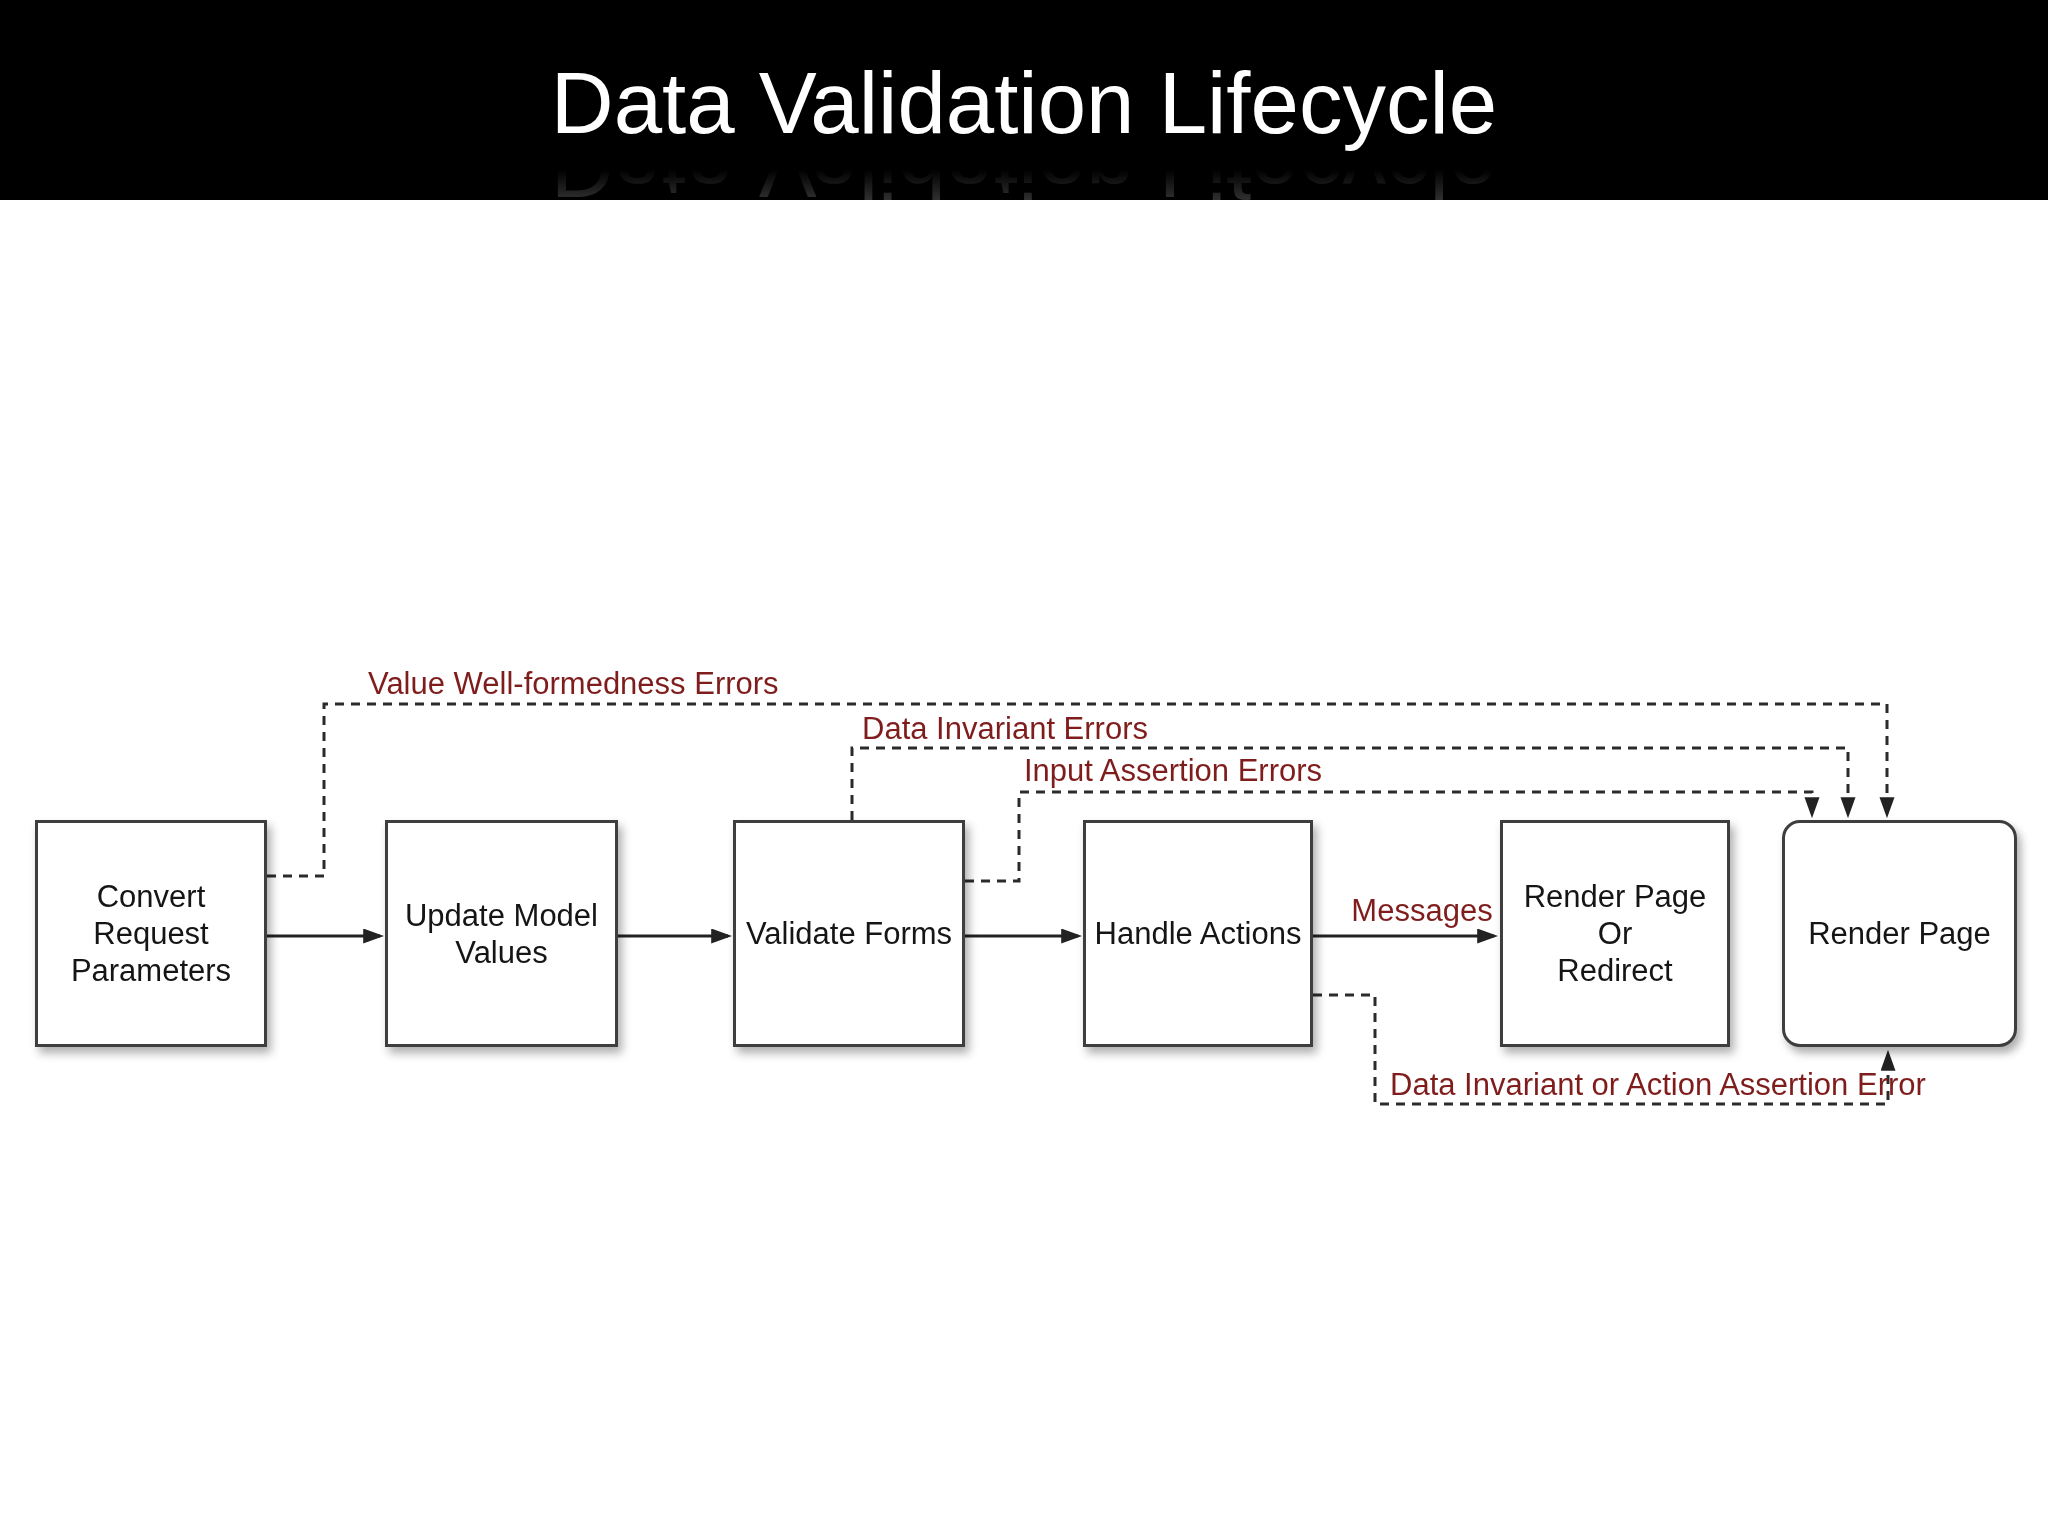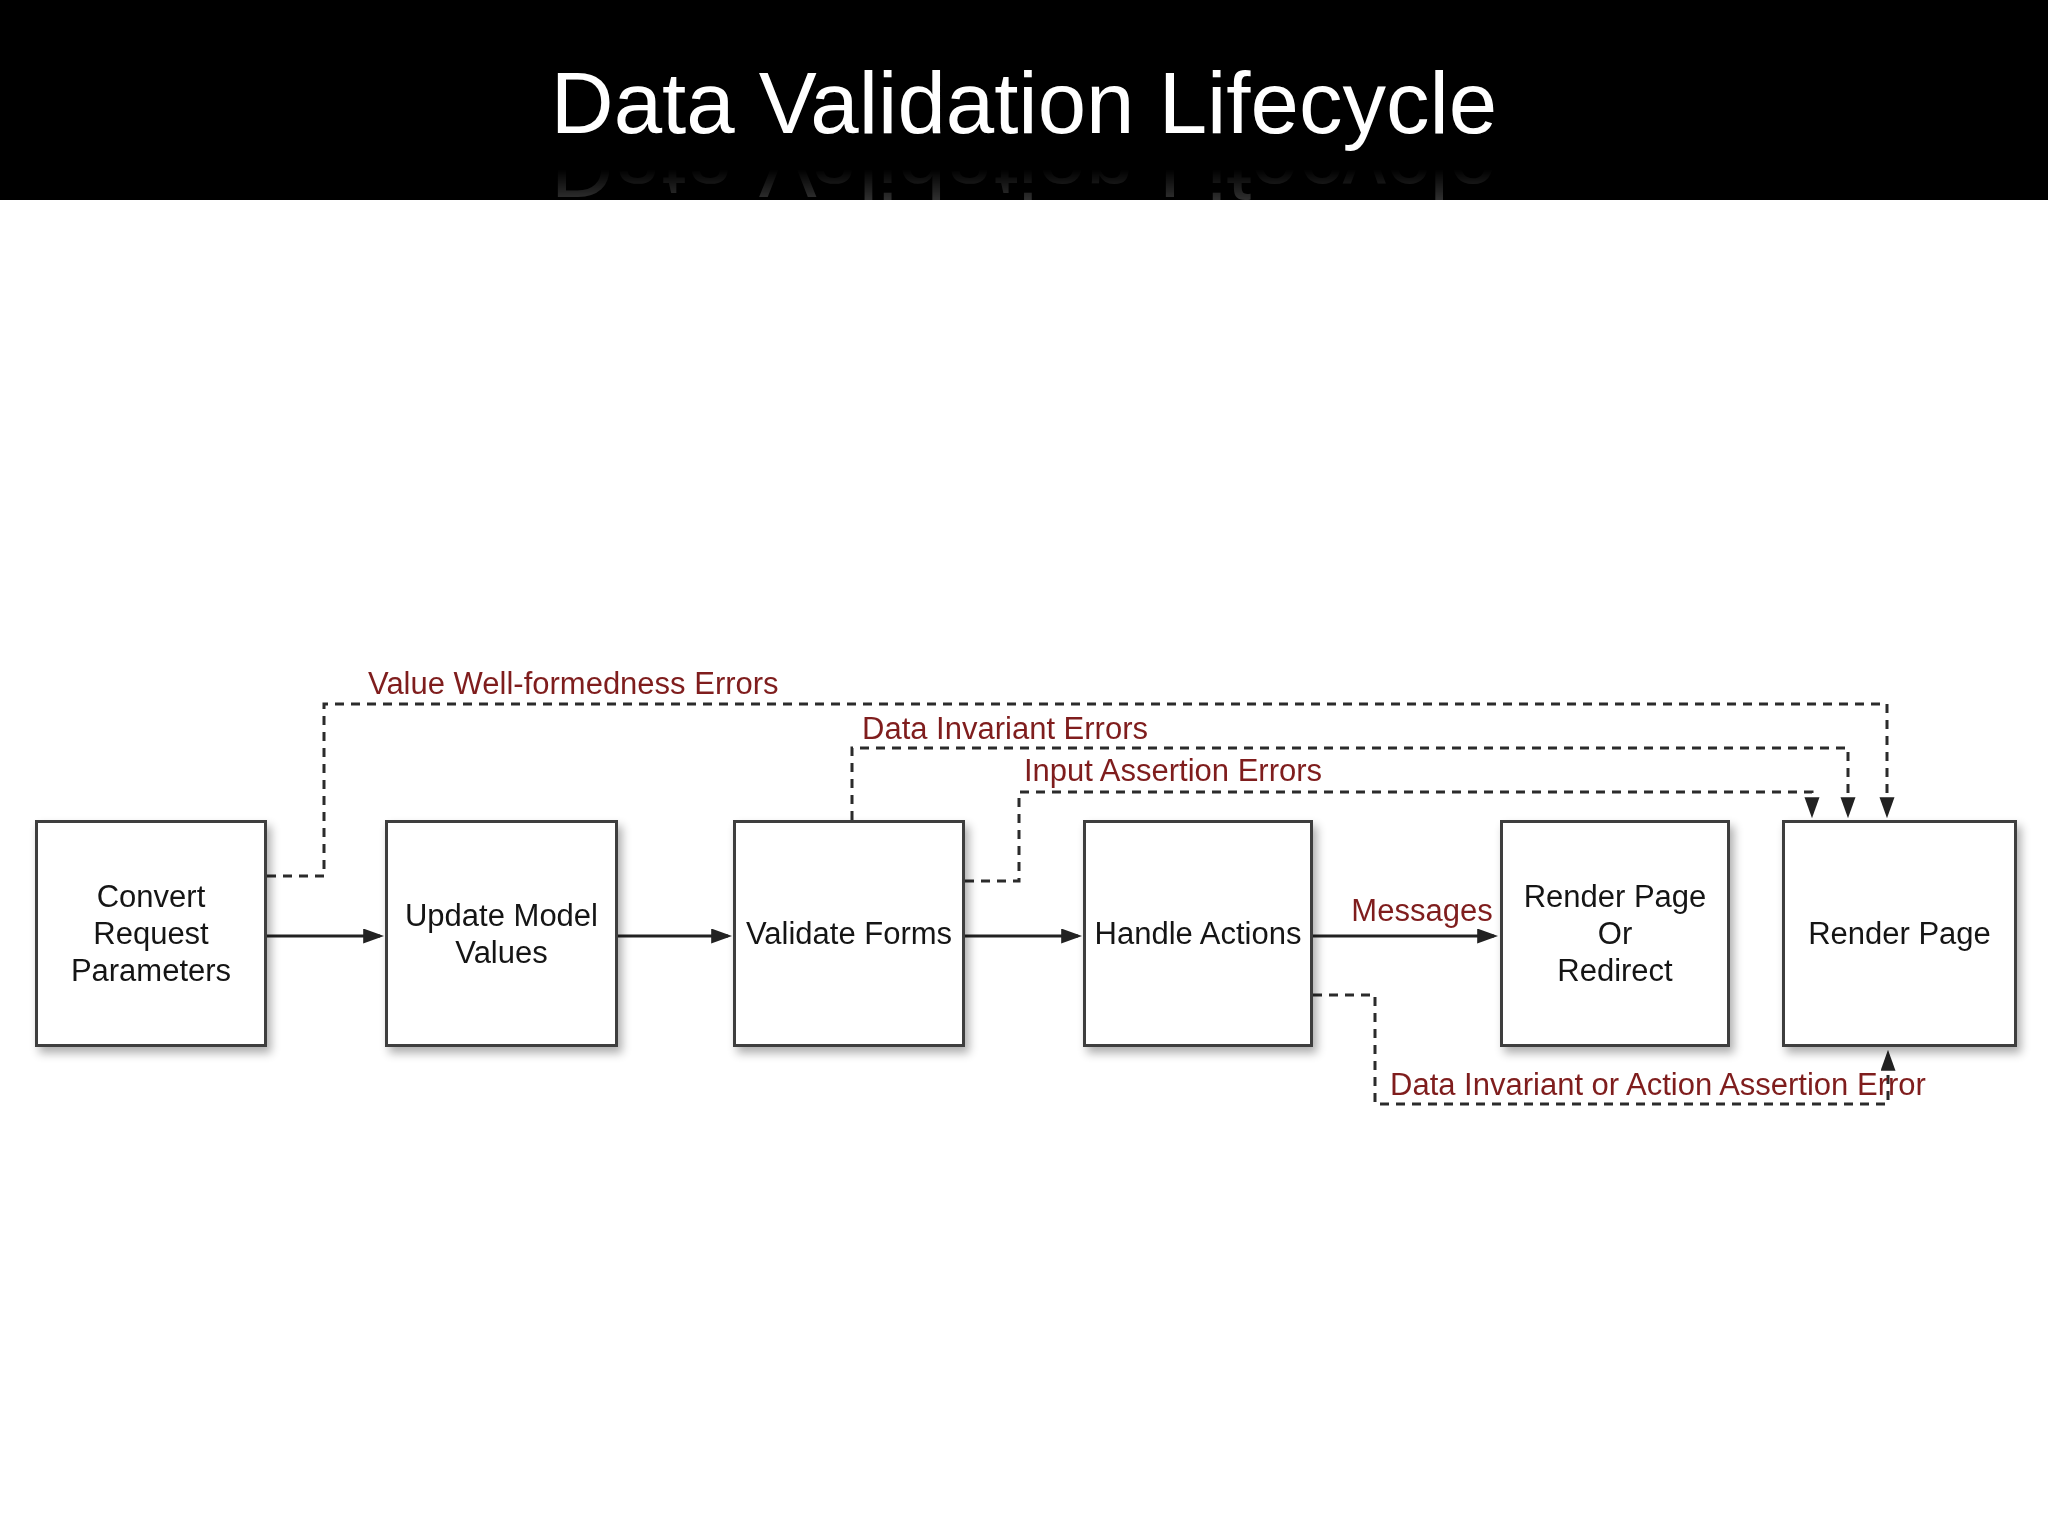--- a/index.html
+++ b/index.html
@@ -88,21 +88,21 @@
 
     </div>
     <div class="node" style="left:1083px;width:230px;">
       <span>Handle Actions</span>
 
     </div>
     <div class="node" style="left:1500px;width:230px;text-align:center;">
       <span>Render Page Or</span>
       <span>Redirect</span>
     </div>
-    <div class="node" style="left:1782px;width:235px;">
+    <div class="node" style="left:1782px;width:235px;border-radius:18px;">
       <span>Render Page</span>
 
     </div>
 
     <div class="edge-label" style="left:368px;top:467px;">Value Well-formedness Errors</div>
     <div class="edge-label" style="left:862px;top:512px;">Data Invariant Errors</div>
     <div class="edge-label" style="left:1024px;top:554px;">Input Assertion Errors</div>
     <div class="edge-label lbl-center" style="left:1406px;top:694px;margin-left:16px;">Messages</div>
     <div class="edge-label" style="left:1390px;top:868px;">Data Invariant or Action Assertion Error</div>
 

